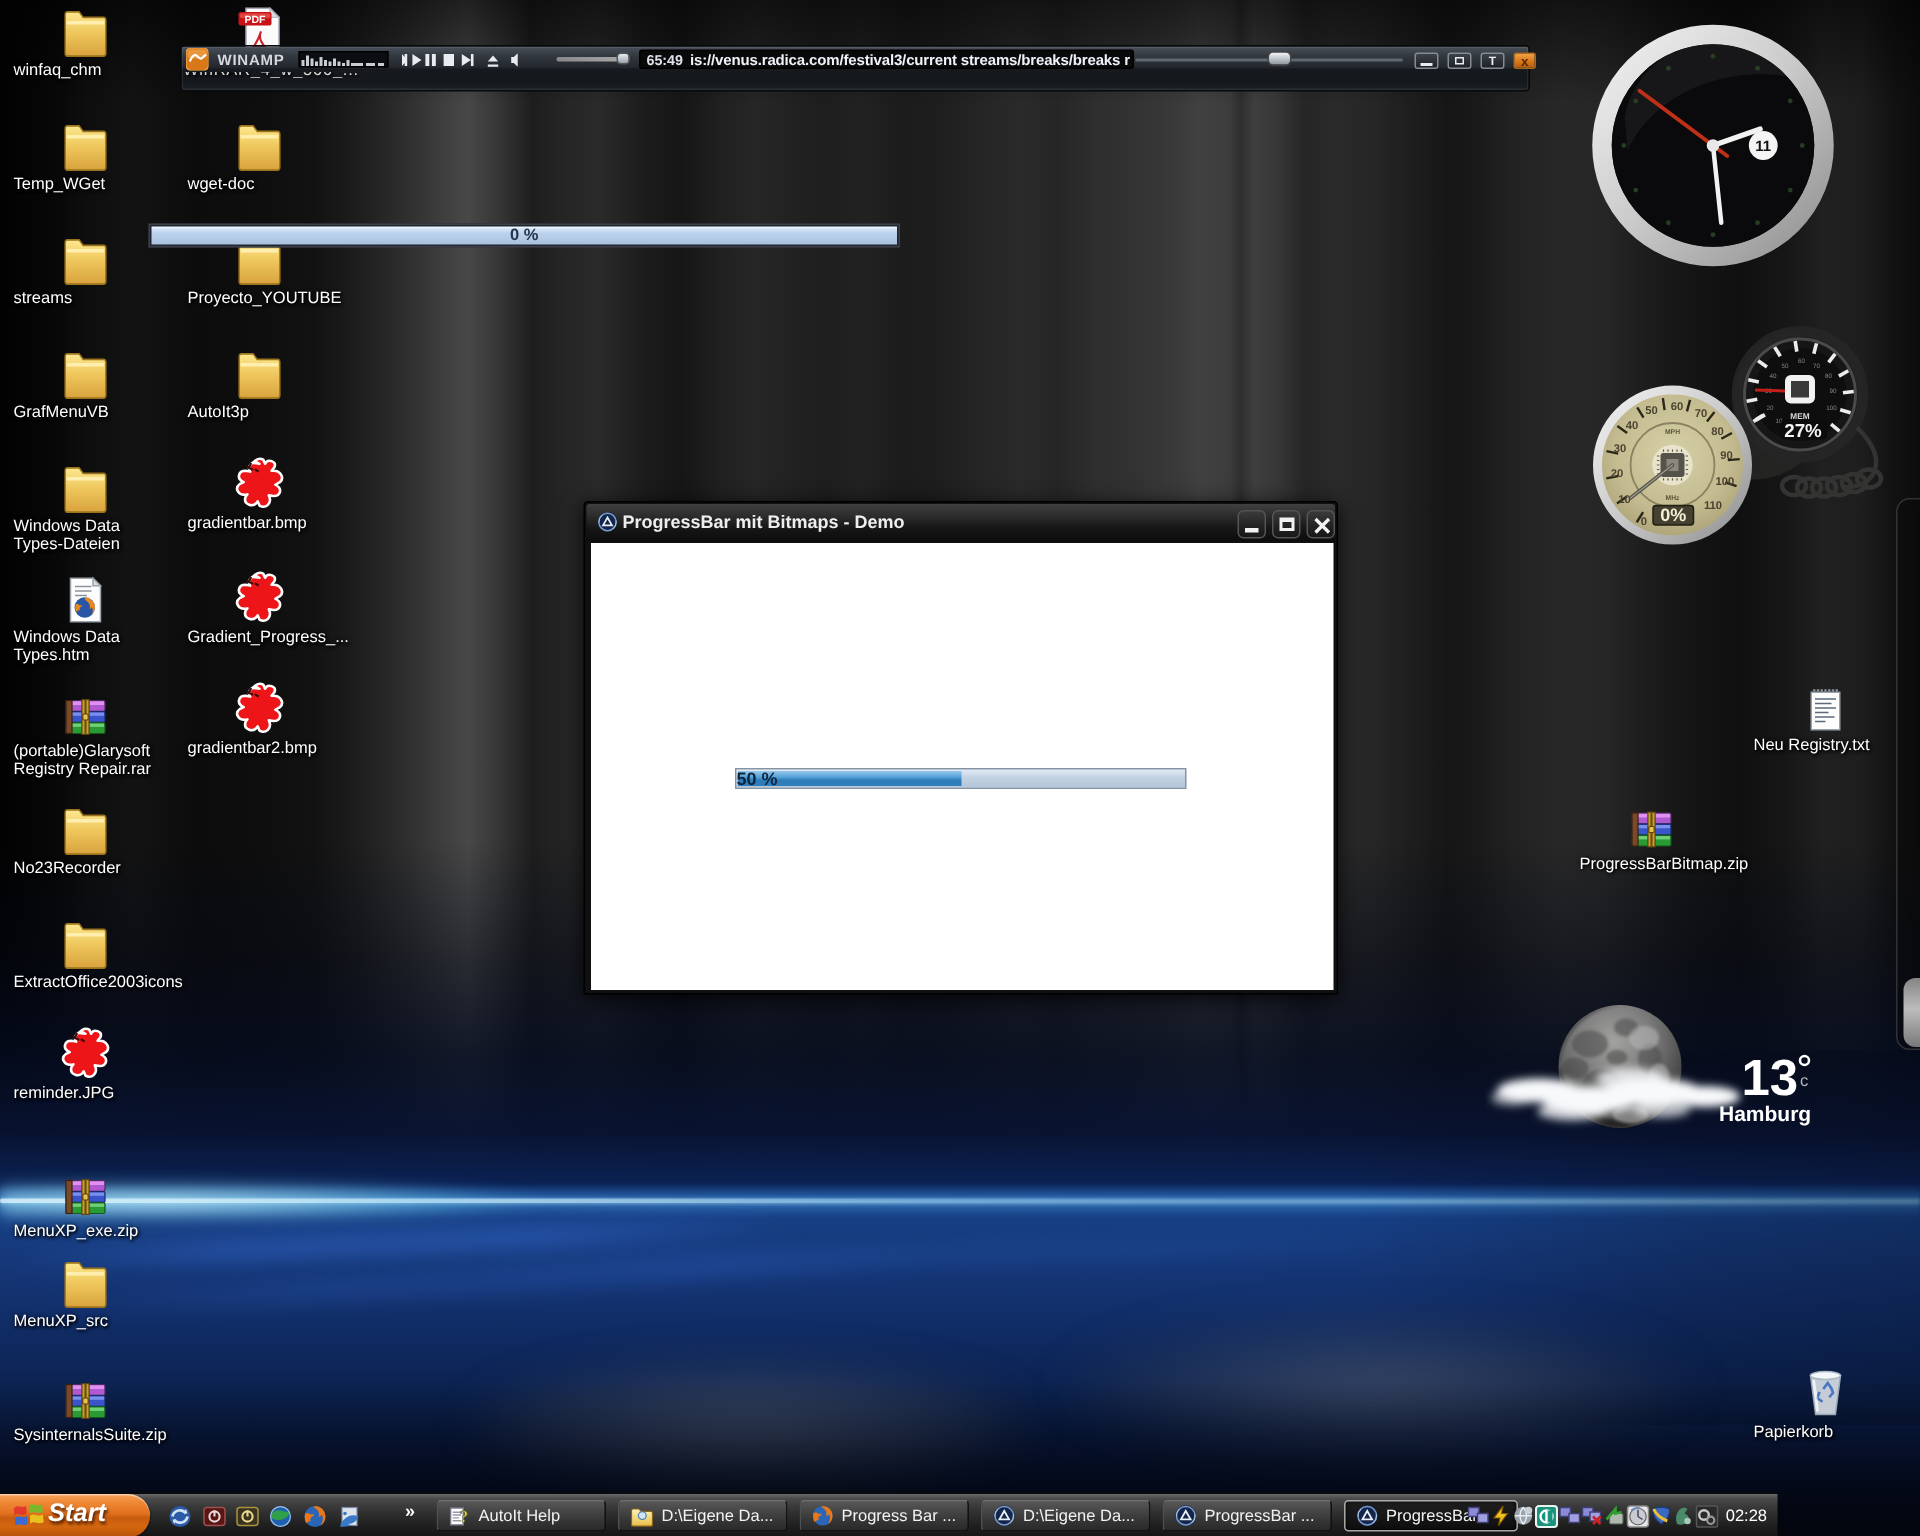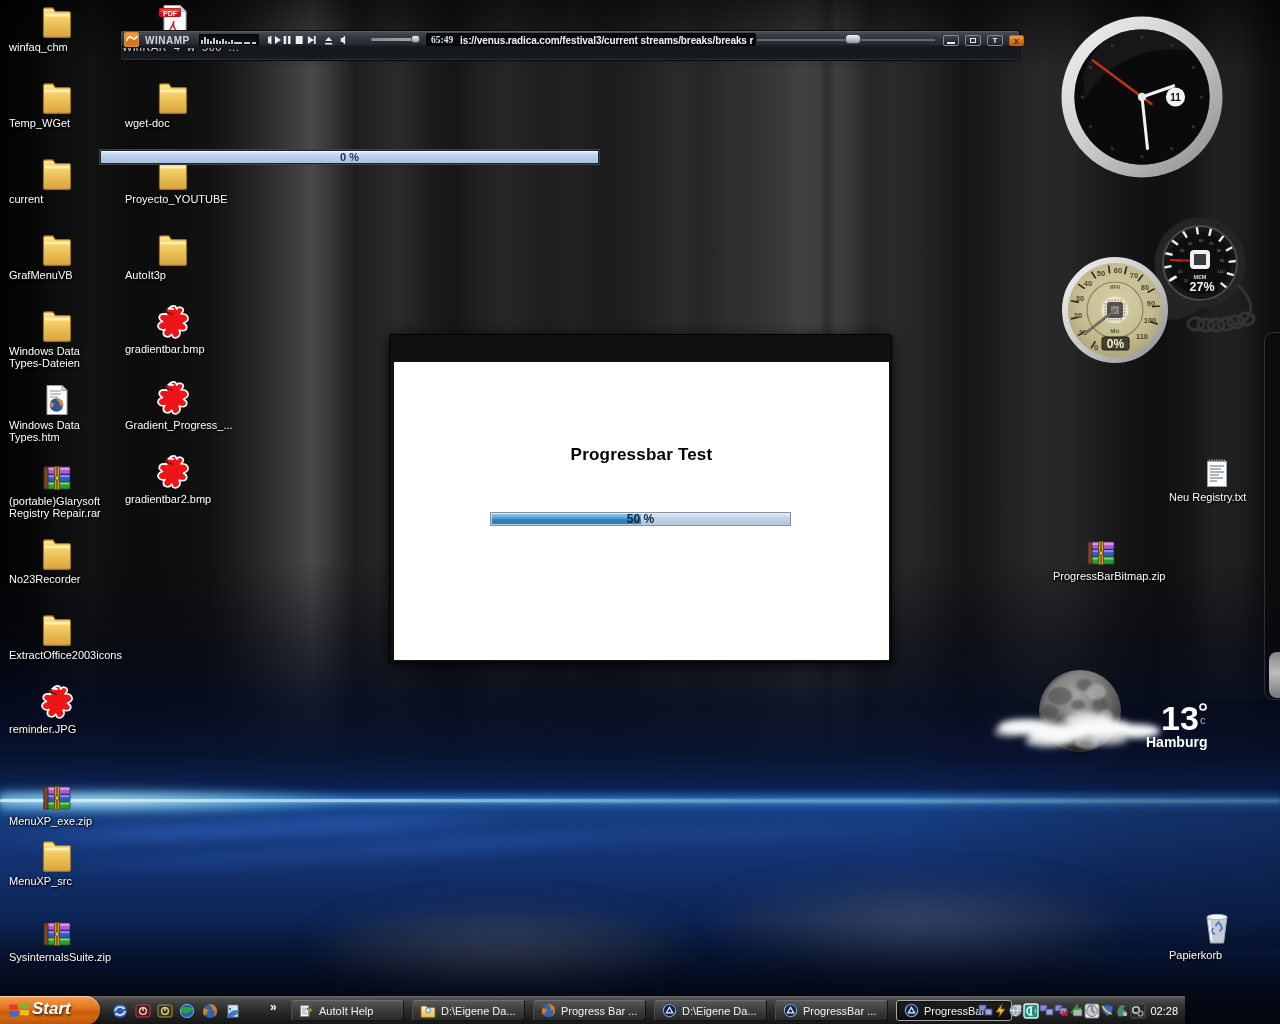--- a/index.html
+++ b/index.html
@@ -38,21 +38,21 @@
 
 #win{position:absolute;left:389px;top:334px;width:503px;height:329px;background:#101010;border:1px solid #000;border-radius:3px 3px 0 0;box-shadow:0 3px 14px rgba(0,0,0,.8)}
 #wtitle{position:absolute;left:1px;top:1px;right:1px;height:25px;border-radius:2px 2px 0 0;
 background:linear-gradient(180deg,#404040 0%,#2a2a2a 35%,#161616 65%,#0c0c0c 100%)}
 #wtitle .cap{position:absolute;left:24px;top:5px;color:#eee;font-size:12px;font-weight:bold}
 .wb{position:absolute;top:4px;width:19px;height:19px;border:1px solid #555;border-radius:4px;background:linear-gradient(180deg,#3a3a3a,#222 60%,#181818)}
 #wbody{position:absolute;left:4px;top:27px;width:495px;height:298px;background:#fff}
 #ptest{position:absolute;left:0;top:83px;width:495px;text-align:center;color:#000;font-size:17px;font-weight:bold;letter-spacing:.2px}
 #pb50{position:absolute;left:96px;top:150px;width:301px;height:14px;border:1px solid #8494a5;background:linear-gradient(180deg,#e2ebf5 0%,#c2d2e3 45%,#b4c6da 100%);}
 #pb50 .f{position:absolute;left:1px;top:1px;width:149px;height:10px;background:linear-gradient(180deg,#96c8ec 0%,#58a4da 38%,#2e7cba 62%,#2f7fbd 100%)}
-#pb50 .t{position:absolute;left:0;top:0;width:299px;text-align:center;font-size:12px;font-weight:bold;color:#10253d;line-height:12px}
+#pb50 .t{position:absolute;left:0;top:0;width:299px;text-align:left;font-size:12px;font-weight:bold;color:#10253d;line-height:12px}
 
 #tb{position:absolute;left:0;top:995px;width:1185px;height:29px;background:linear-gradient(180deg,#6a6a6a 0%,#4c4c4c 10%,#393939 30%,#2a2a2a 55%,#1d1d1d 80%,#161616 100%);border-top:1px solid #0a0a0a}
 #startb{position:absolute;left:-2px;top:0px;width:102px;height:29px;border-radius:0 15px 15px 0;
 background:linear-gradient(180deg,#f7a55e 0%,#ef8a38 18%,#e2701d 45%,#c65c10 55%,#d4670f 75%,#b5520c 100%);
 box-shadow:0 1px 2px rgba(0,0,0,.6),0 1px 0 rgba(255,255,255,.45) inset}
 #startb .st{position:absolute;left:34px;top:3px;color:#fff;font-size:17px;font-weight:bold;font-style:italic;text-shadow:1px 2px 2px rgba(60,20,0,.8)}
 .tbt{position:absolute;top:4px;height:21px;border-radius:3px;border:1px solid #121212;border-top-color:#6e6e6e;border-left-color:#505050;
 background:linear-gradient(180deg,#575757 0%,#454545 35%,#343434 70%,#2a2a2a 100%);color:#f2f2f2;font-size:11px;display:flex;align-items:center;gap:5px;padding:0 7px;overflow:hidden;white-space:nowrap}
 .tbt.act{background:linear-gradient(180deg,#1f1f1f,#0e0e0e);border-color:#a8a8a8;box-shadow:0 0 3px rgba(0,0,0,.9) inset}
 #tray{position:absolute;right:0;top:0;height:29px;display:flex;align-items:center;gap:0;padding-right:7px}
@@ -203,21 +203,21 @@
           </svg>
         </div>
         <div class="lb">Temp_WGet</div>
       </div>
     <div class="dico" style="left:9px;top:158px">
         <div class="ic">
           <svg width="30" height="34" preserveAspectRatio="none">
             <use href="#sFolder" width="30" height="34"></use>
           </svg>
         </div>
-        <div class="lb">current</div>
+        <div class="lb">streams</div>
       </div>
     <div class="dico" style="left:9px;top:234px">
         <div class="ic">
           <svg width="30" height="34" preserveAspectRatio="none">
             <use href="#sFolder" width="30" height="34"></use>
           </svg>
         </div>
         <div class="lb">GrafMenuVB</div>
       </div>
     <div class="dico" style="left:9px;top:310px">
@@ -615,39 +615,55 @@
         <path d="M0 1 v8 l2-2 v2 h2 V1 h-2 v2 Z M8 1 l7 4 -7 4 Z"></path>
         <path d="M18 1 h3 v8 h-3 Z M23 1 h3 v8 h-3 Z"></path>
         <path d="M32 1 h8 v8 h-8 Z"></path>
         <path d="M46 1 v8 l7-4 Z M53 1 h2 v8 h-2 Z"></path>
         <path d="M66 6 l4-4 4 4 Z M66 8 h8 v1.5 h-8 Z"></path>
         <path d="M84 3 h2 l3-2.5 v9 l-3-2.5 h-2 Z"></path>
       </svg>
     <div class="abs" style="left:250px;top:7px;width:48px;height:3px;background:linear-gradient(90deg,#888,#aaa);border-radius:2px"></div>
     <div class="abs" style="left:290px;top:4px;width:9px;height:8px;border-radius:3px;background:linear-gradient(180deg,#e8ecf0,#9aa2aa);border:1px solid #555"></div>
     <div class="abs" style="left:305px;top:2px;width:330px;height:13px;background:#08090b;border:1px solid #000;border-radius:2px"></div>
-    <div class="wtxt" style="left:310px;top:4px;font-family:Liberation Serif, serif;font-size:9.5px;color:#dfe5ea">65:49</div>
+    <div class="wtxt" style="left:310px;top:4px;font-family:Liberation Sans, sans-serif;font-size:9.5px;color:#dfe5ea">65:49</div>
     <div class="wtxt" style="left:339px;top:4px;font-size:10px;color:#eef2f6;letter-spacing:-.1px;width:295px;overflow:hidden;white-space:nowrap">is://venus.radica.com/festival3/current streams/breaks/breaks r</div>
     <div class="abs" style="left:636px;top:8px;width:178px;height:2px;background:#61686f"></div>
     <div class="abs" style="left:724px;top:3px;width:16px;height:10px;border-radius:4px;background:linear-gradient(180deg,#f2f5f8,#b8bec6 60%,#8f969e);border:1px solid #444"></div>
     <div class="abs" style="left:822px;top:3.5px;width:16px;height:11px;border:1px solid #858c94;border-radius:2px;background:linear-gradient(180deg,#3c4249,#1e2226)">
         <div class="abs" style="left:3px;top:6px;width:8px;height:2px;background:#e8ecf0"></div>
       </div>
     <div class="abs" style="left:844px;top:3.5px;width:16px;height:11px;border:1px solid #858c94;border-radius:2px;background:linear-gradient(180deg,#3c4249,#1e2226)">
         <div class="abs" style="left:4px;top:2.5px;width:6px;height:5px;border:1.5px solid #e8ecf0"></div>
       </div>
     <div class="abs" style="left:866px;top:3.5px;width:16px;height:11px;border:1px solid #858c94;border-radius:2px;background:linear-gradient(180deg,#3c4249,#1e2226);color:#e8ecf0;font-size:8px;font-weight:bold;text-align:center;line-height:10px">T</div>
     <div class="abs" style="left:888px;top:3.5px;width:15px;height:11px;border:1px solid #a86a20;border-radius:2px;background:linear-gradient(180deg,#f0a045,#d87818 55%,#b85c10);color:#5a2a00;font-size:9px;font-weight:bold;text-align:center;line-height:10px">x</div>
   </div>
   <div class="abs" style="left:122px;top:48px;width:138px;height:4px;overflow:hidden">
       <div style="color:#d8d8d8;font-size:11px;text-shadow:1px 1px 2px #000;margin-top:-7px;letter-spacing:.5px">WinRAR_4_w_500_...</div>
     </div>
   <div id="win">
+    <div id="wtitle">
+      <svg class="abs" style="left:7px;top:5px" width="14" height="14">
+          <use href="#sAutoIt"></use>
+        </svg>
+      <div class="cap">ProgressBar mit Bitmaps - Demo</div>
+      <div class="wb" style="left:434px">
+          <div class="abs" style="left:4px;top:11px;width:9px;height:3px;background:#f2f2f2"></div>
+        </div>
+      <div class="wb" style="left:457px">
+          <div class="abs" style="left:4px;top:4px;width:10px;height:9px;border:2px solid #f2f2f2;border-top-width:3px"></div>
+        </div>
+      <div class="wb" style="left:480px">
+          <svg class="abs" style="left:3px;top:3px" width="13" height="13">
+            <path d="M2 2 L11 11 M11 2 L2 11" stroke="#f4f4f4" stroke-width="2.2"></path>
+          </svg>
+        </div>
+    </div>
     <div id="wbody">
-      <div id="ptest">Progressbar Test</div>
       <div id="pb50">
           <div class="f"></div>
           <div class="t">50 %</div>
         </div>
     </div>
   </div>
   <div id="tb">
     <div id="startb">
         <svg class="abs" style="left:10px;top:5px" width="22" height="18">
           <use href="#sFlag"></use>

